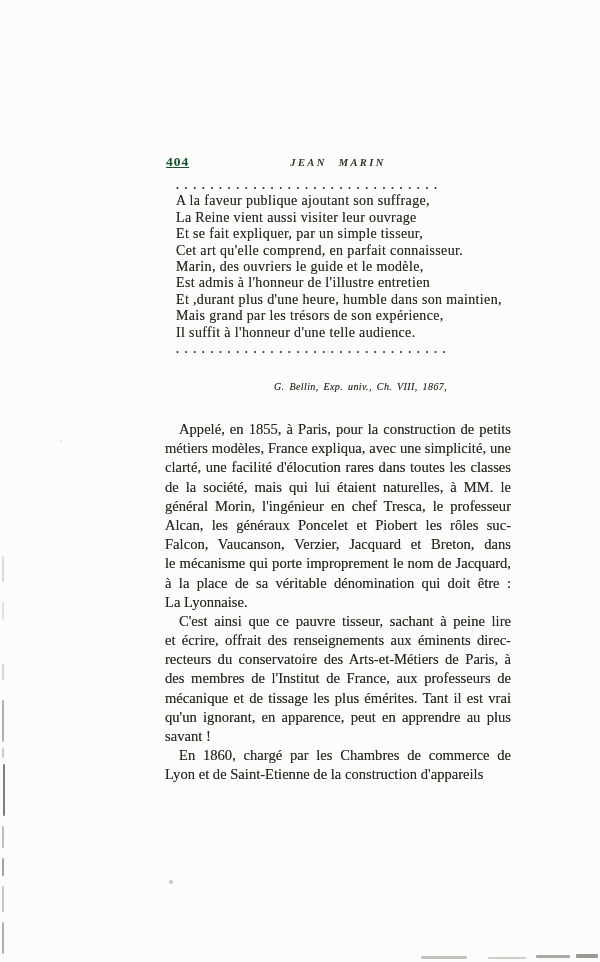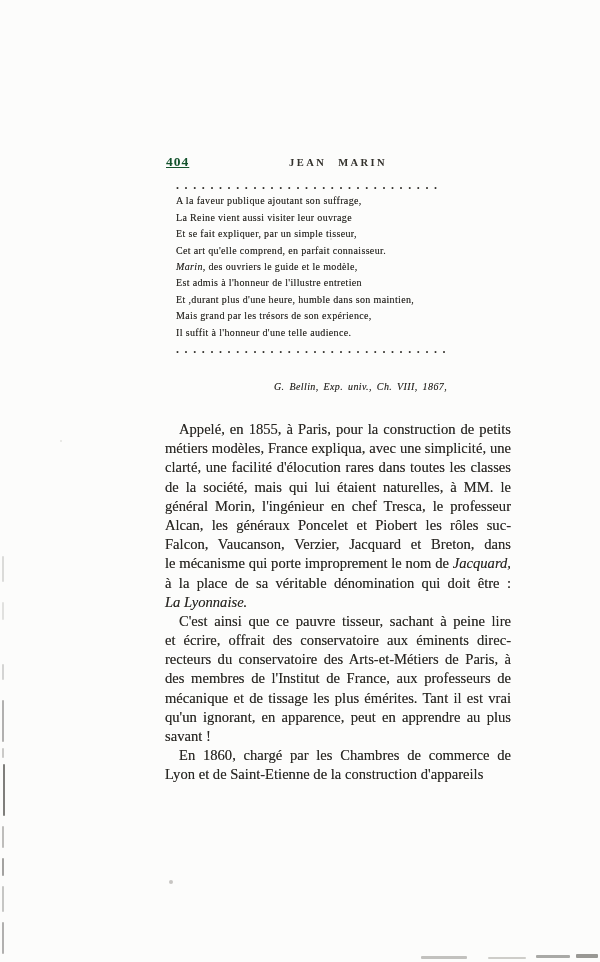--- a/index.html
+++ b/index.html
@@ -16,36 +16,37 @@
   
   .running-header { position: absolute; left: 165px; top: 154px; width: 346px; height: 18px; }
   .page-number {
     position: absolute; left: 1px; top: 0;
     font-size: 13.5px; font-weight: 700; letter-spacing: 1px; color: #14532d; text-decoration: underline;
   }
   .running-title {
     position: absolute; left: 0; right: 0; top: 2.5px; text-align: center;
     font-size: 10.5px; font-weight: 700; letter-spacing: 2.4px; word-spacing: 7px;
     color: #33312c;
+    font-style: italic;
   }
 
   
   .poem { position: absolute; left: 176px; top: 177px; width: 340px; }
   .poem-line {
     height: 16.4px; line-height: 16.4px;
-    font-size: 10px; letter-spacing: 0.35px;
+    font-size: 14px; letter-spacing: 0.35px;
     white-space: nowrap;
     text-shadow: 0 0 0.4px rgba(42,40,36,0.55);
   }
   .dots-row {
     height: 16.4px; line-height: 16.4px;
     font-size: 12px; font-weight: 700; letter-spacing: 5.6px;
     color: #34322d; white-space: nowrap;
   }
-  .it { font-style: italic; }
+  .it { }
 
   
   .citation {
     position: absolute; left: 274px; top: 381px;
     font-size: 10px; font-style: italic; letter-spacing: 0.4px; word-spacing: 2px;
     white-space: nowrap;
     text-shadow: 0 0 0.4px rgba(42,40,36,0.5);
   }
 
   
@@ -97,21 +98,21 @@
       <div class="bline j">de la société, mais qui lui étaient naturelles, à MM. le</div>
       <div class="bline j">général Morin, l'ingénieur en chef Tresca, le professeur</div>
       <div class="bline j">Alcan, les généraux Poncelet et Piobert les rôles suc-</div>
       <div class="bline j">Falcon, Vaucanson, Verzier, Jacquard et Breton, dans</div>
       <div class="bline j"><span>le mécanisme qui porte improprement le nom de </span><span class="it">Jacquard,</span></div>
       <div class="bline j">à la place de sa véritable dénomination qui doit être :</div>
       <div class="bline"><span class="it">La Lyonnaise.</span></div>
     </div>
     <div>
       <div class="bline j ind">C'est ainsi que ce pauvre tisseur, sachant à peine lire</div>
-      <div class="bline j">et écrire, offrait des conservatoire aux éminents direc-</div>
+      <div class="bline j">et écrire, offrait des renseignements aux éminents direc-</div>
       <div class="bline j">recteurs du conservatoire des Arts-et-Métiers de Paris, à</div>
       <div class="bline j">des membres de l'Institut de France, aux professeurs de</div>
       <div class="bline j">mécanique et de tissage les plus émérites. Tant il est vrai</div>
       <div class="bline j">qu'un ignorant, en apparence, peut en apprendre au plus</div>
       <div class="bline">savant !</div>
     </div>
     <div>
       <div class="bline j ind">En 1860, chargé par les Chambres de commerce de</div>
       <div class="bline">Lyon et de Saint-Etienne de la construction d'appareils</div>
     </div>

